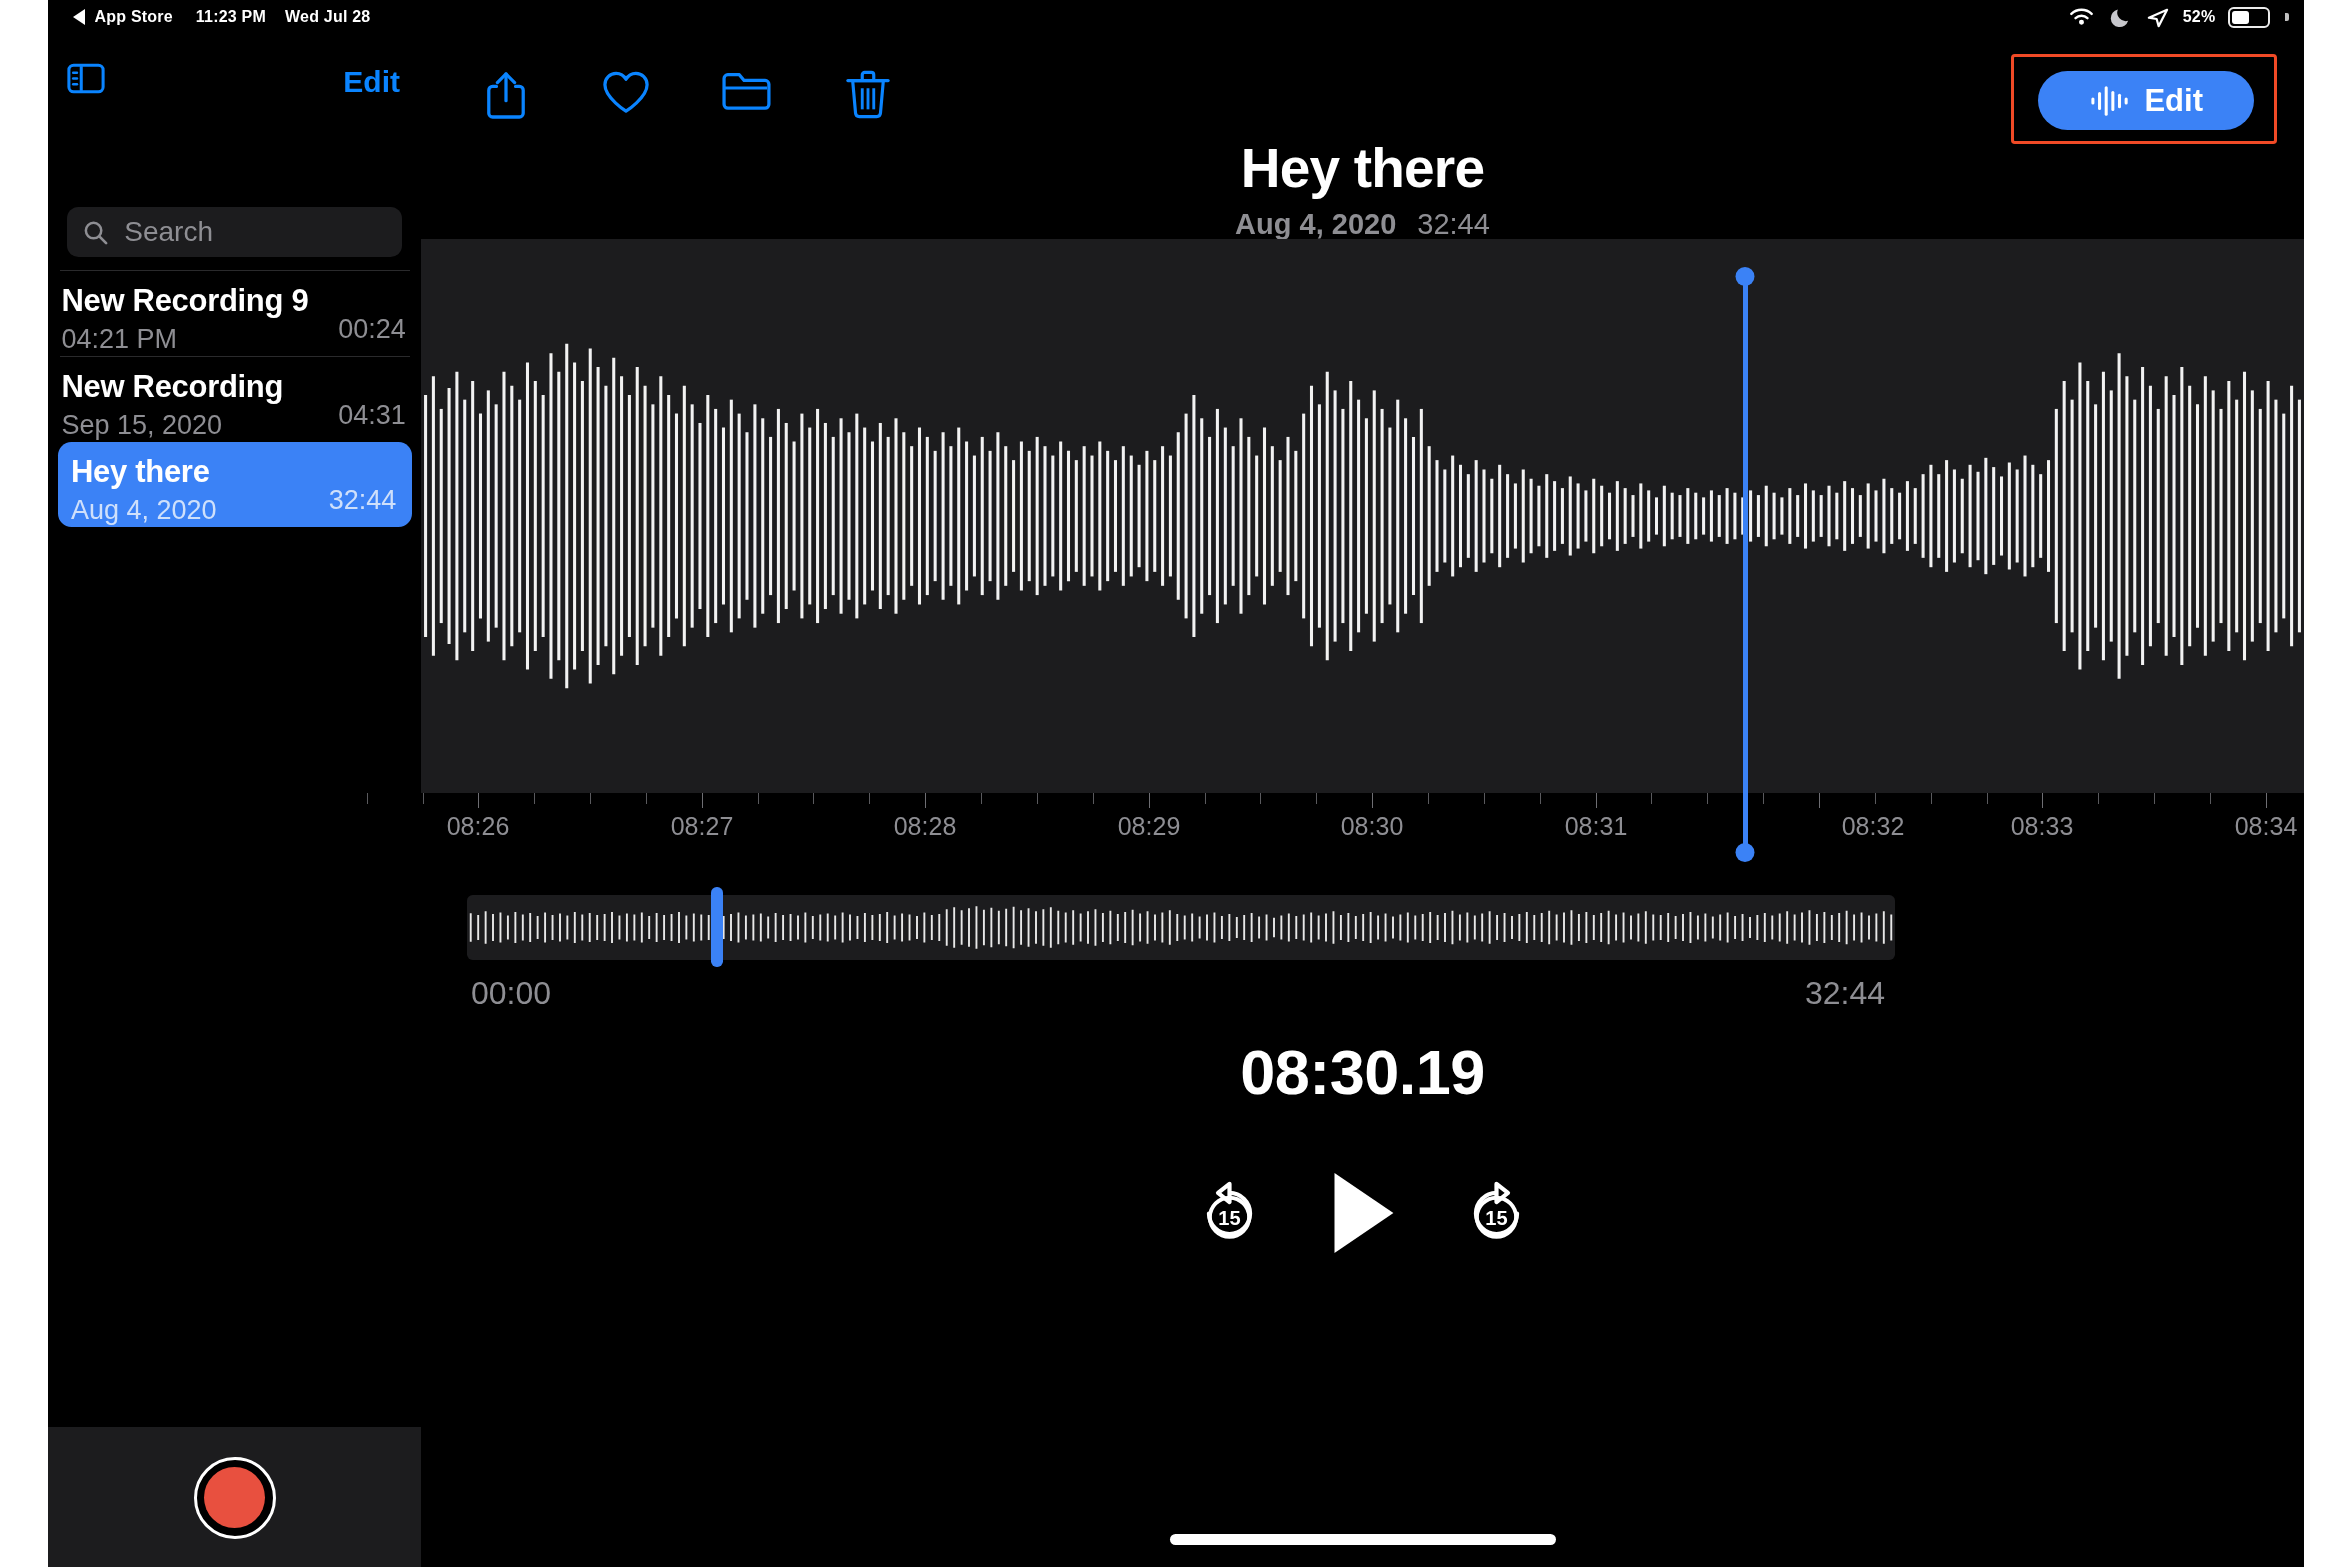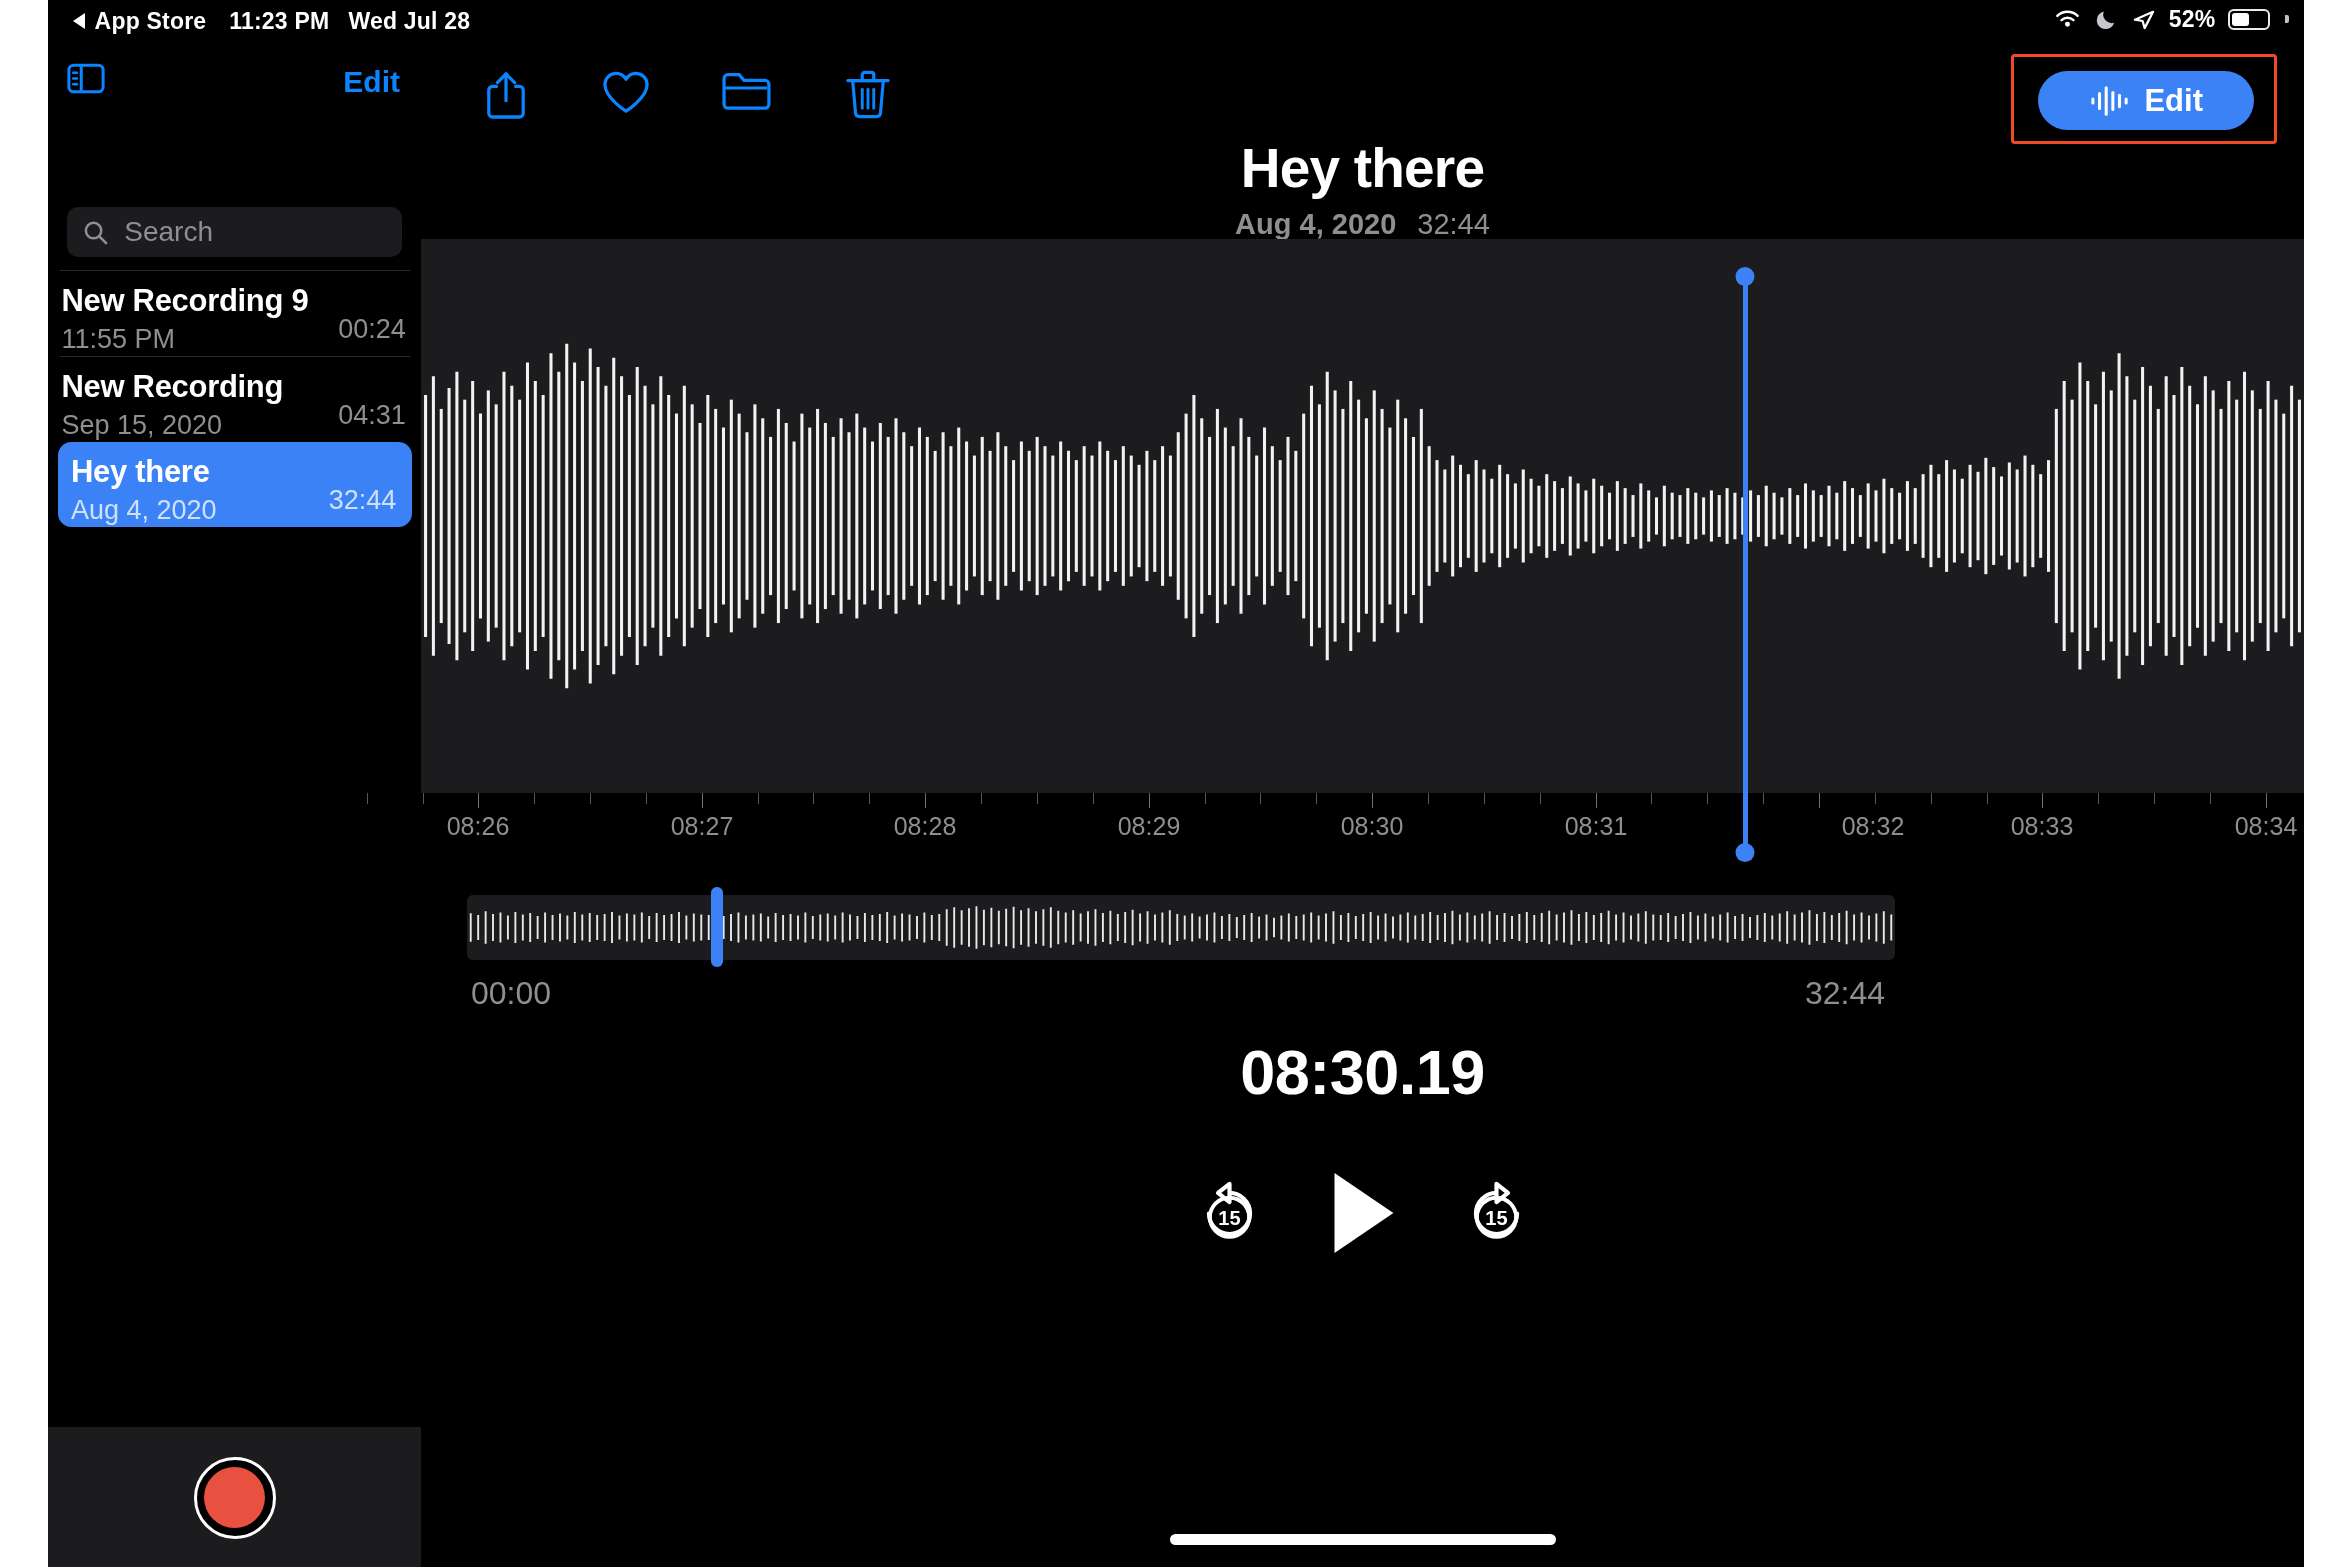--- a/index.html
+++ b/index.html
@@ -15,21 +15,21 @@
   #statusbar {
     position:absolute; left:0; top:0; width:2256px; height:44px;
     color:#fff; font-size:25px; font-weight:bold;
   }
   .sb-left { position:absolute; left:25px; top:7.6px; display:flex; align-items:center; gap:9.6px; }
   .sb-right { position:absolute; right:15px; top:5.7px; display:flex; align-items:center; gap:13px; }
   .tri-left {
     width:0;height:0;border-top:8.6px solid transparent;border-bottom:8.6px solid transparent;
     border-right:12.4px solid #fff; display:inline-block;
   }
-  .sb-txt { font-size:23px; font-weight:bold; letter-spacing:0.2px; }
+  .sb-txt { font-size:16px; font-weight:bold; letter-spacing:0.2px; }
   .batt-body {
     width:42px;height:21px;border:2.4px solid rgba(255,255,255,.92);border-radius:5.7px;
     position:relative; display:inline-block;
   }
   .batt-fill { position:absolute;left:1.9px;top:1.9px;bottom:1.9px;width:17px;background:#fff;border-radius:2.9px; }
   .batt-cap { width:3.8px;height:8.6px;background:rgba(255,255,255,.75);border-radius:0 1.9px 1.9px 0;display:inline-block;margin-left:1.9px; }
 
   
   #sidebar {
     position:absolute; left:0; top:44px; width:373px; height:1524px;
@@ -207,21 +207,21 @@
         <circle cx="12" cy="12" r="8" fill="none" stroke="#8e8e93" stroke-width="2.6"></circle>
         <line x1="18" y1="18" x2="25" y2="25" stroke="#8e8e93" stroke-width="2.8" stroke-linecap="round"></line>
       </svg>
       <span class="ph">Search</span>
     </div>
 
     <div class="reclist" id="reclist">
         <div class="rec-div"></div>
         <div class="rec-row">
           <div class="rec-title">New Recording 9</div>
-          <div class="rec-sub">11:55 PM</div>
+          <div class="rec-sub">04:21 PM</div>
           <div class="rec-dur">00:24</div>
         </div>
         <div class="rec-div"></div>
         <div class="rec-row">
           <div class="rec-title">New Recording</div>
           <div class="rec-sub">Sep 15, 2020</div>
           <div class="rec-dur">04:31</div>
         </div>
         <div class="rec-row sel">
           <div class="rec-title">Hey there</div>

